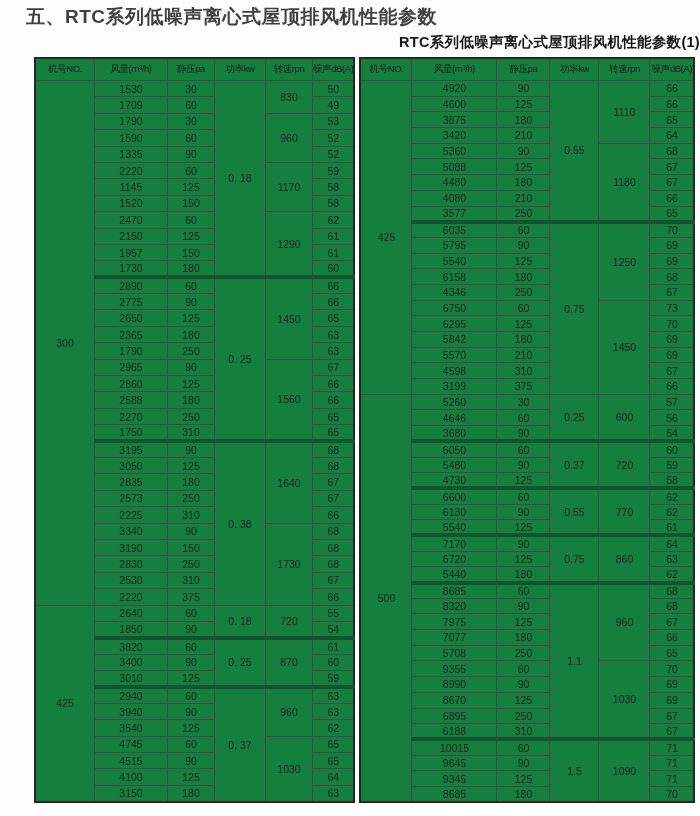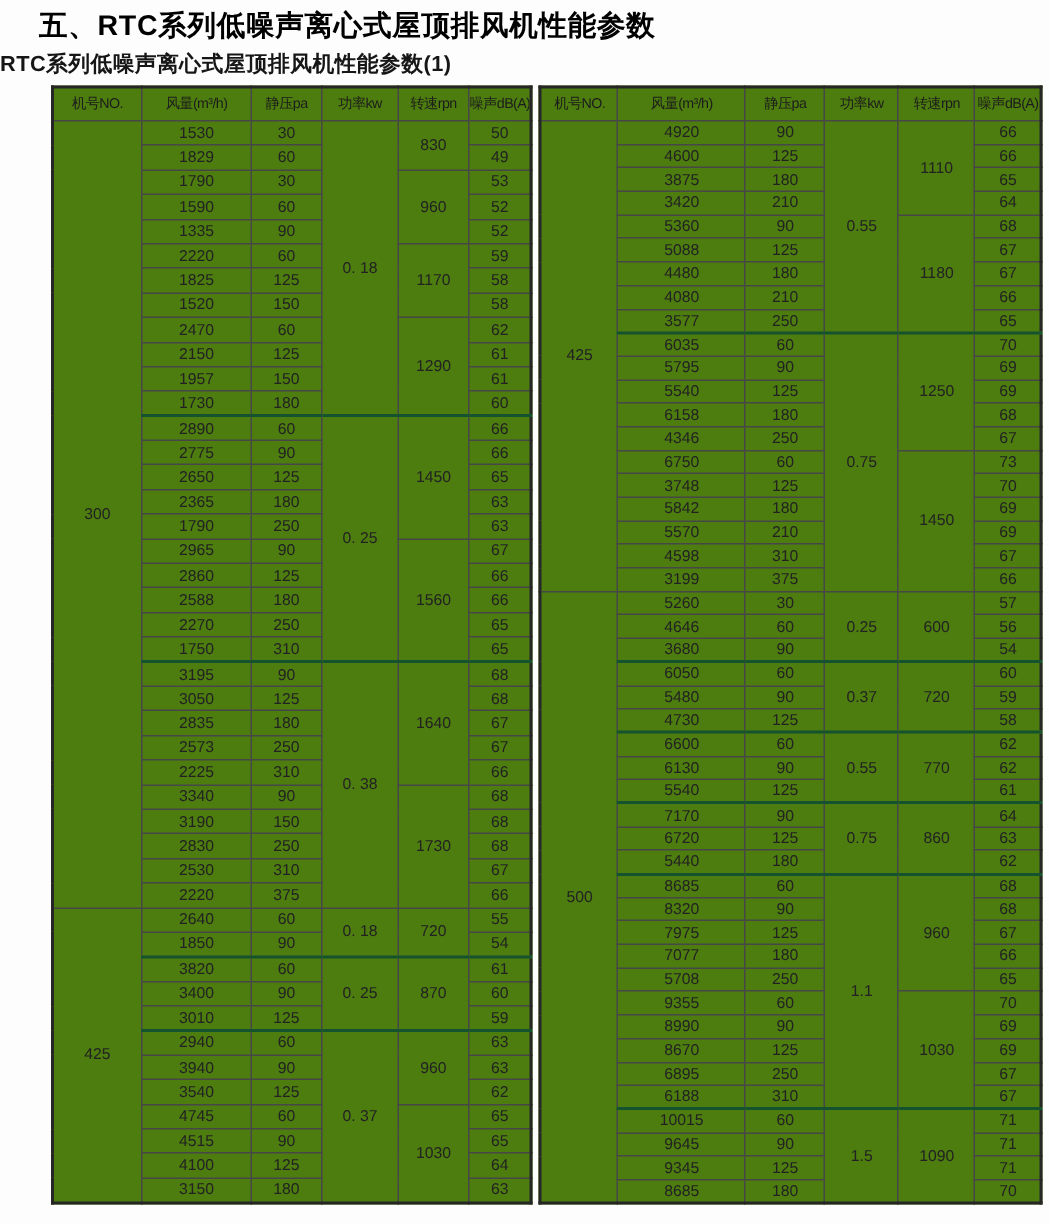--- a/index.html
+++ b/index.html
@@ -9,41 +9,41 @@
     font-family:"Liberation Sans","DejaVu Sans",sans-serif;
     color:#141414;
     overflow:hidden;
   }
   .page{width:700px;height:816px;position:relative;}
   .main-title{
     margin:4px 0 0 26px;
     font-size:19px;
     font-weight:bold;
     letter-spacing:0.5px;
-    color:#000000;
+    color:#404040;
   }
   .sub-title{
     margin:3px 0 5px 0;
-    text-align:left;
+    text-align:right;
     font-size:14.5px;
     font-weight:bold;
     letter-spacing:0.3px;
     color:#161616;
   }
   .tables-wrap{
     display:flex;
     align-items:flex-start;
     margin-left:34px;
     gap:4px;
   }
   table.perf-table{
     border-collapse:collapse;
     table-layout:fixed;
     border:2px solid #262626;
-    background:#4d7c0f;
+    background:#15803d;
   }
   .perf-table th,.perf-table td{
     border:1px solid #474747;
     text-align:center;
     vertical-align:middle;
     padding:0;
     white-space:nowrap;
     overflow:hidden;
     font-weight:normal;
   }
@@ -65,21 +65,21 @@
   .t0 th:nth-child(3){width:46px}
   .t0 th:nth-child(4){width:50px}
   .t0 th:nth-child(5){width:46px}
   .t0 th:nth-child(6){width:40px}
   .t1 th:nth-child(1){width:50px}
   .t1 th:nth-child(2){width:84px}
   .t1 th:nth-child(3){width:52px}
   .t1 th:nth-child(4){width:48px}
   .t1 th:nth-child(5){width:50px}
   .t1 th:nth-child(6){width:43px}
-  tr.pg-start td{border-top:2px solid #14532d;}
+  tr.pg-start td{border-top:4px solid #14532d;}
   td.machine-no{font-size:11px;color:#1e1e1e;}
 </style>
 </head>
 <body>
 
 <div class="page">
   <h1 class="main-title">五、RTC系列低噪声离心式屋顶排风机性能参数</h1>
   <div class="sub-title">RTC系列低噪声离心式屋顶排风机性能参数(1)</div>
 
   <div class="tables-wrap">
@@ -97,21 +97,21 @@
       <tbody>
           <tr>
             <td rowspan="32" class="machine-no">300</td>
             <td>1530</td>
             <td>30</td>
             <td rowspan="12">0. 18</td>
             <td rowspan="2">830</td>
             <td>50</td>
           </tr>
           <tr>
-            <td>1829</td>
+            <td>1709</td>
             <td>60</td>
             <td>49</td>
           </tr>
           <tr>
             <td>1790</td>
             <td>30</td>
             <td rowspan="3">960</td>
             <td>53</td>
           </tr>
           <tr>
@@ -124,21 +124,21 @@
             <td>90</td>
             <td>52</td>
           </tr>
           <tr>
             <td>2220</td>
             <td>60</td>
             <td rowspan="3">1170</td>
             <td>59</td>
           </tr>
           <tr>
-            <td>1825</td>
+            <td>1145</td>
             <td>125</td>
             <td>58</td>
           </tr>
           <tr>
             <td>1520</td>
             <td>150</td>
             <td>58</td>
           </tr>
           <tr>
             <td>2470</td>
@@ -425,21 +425,21 @@
             <td>250</td>
             <td>67</td>
           </tr>
           <tr>
             <td>6750</td>
             <td>60</td>
             <td rowspan="6">1450</td>
             <td>73</td>
           </tr>
           <tr>
-            <td>3748</td>
+            <td>6295</td>
             <td>125</td>
             <td>70</td>
           </tr>
           <tr>
             <td>5842</td>
             <td>180</td>
             <td>69</td>
           </tr>
           <tr>
             <td>5570</td>

